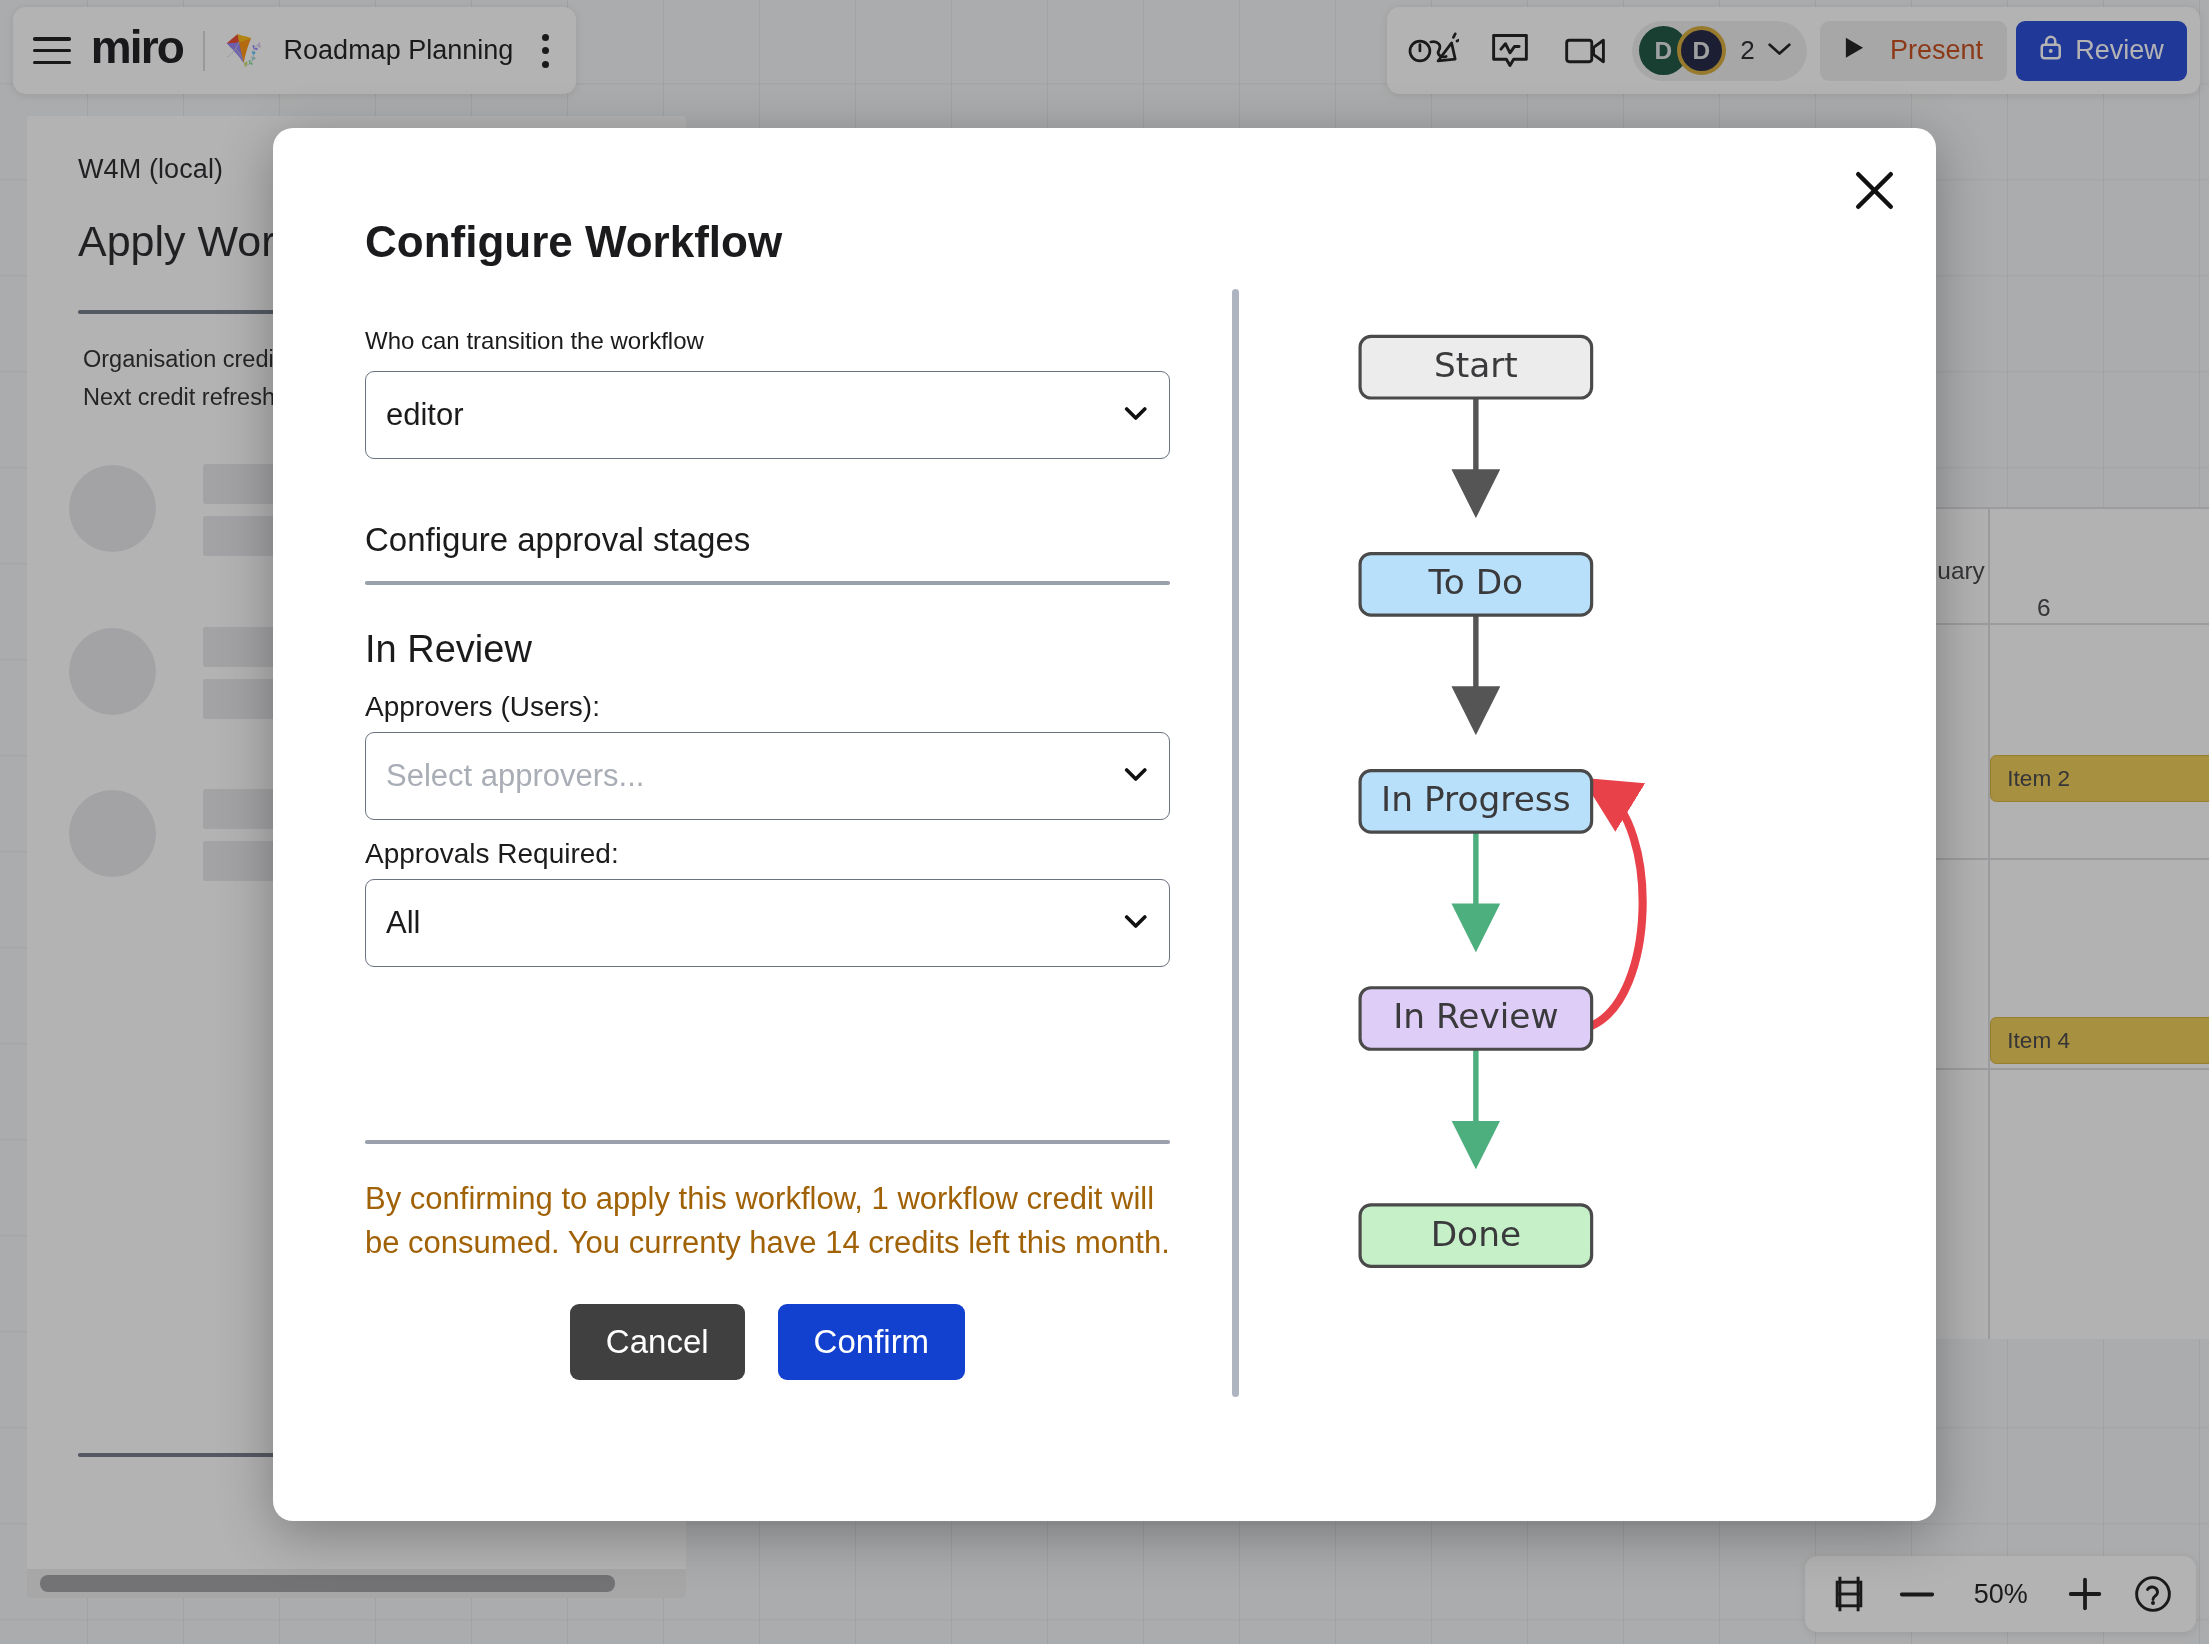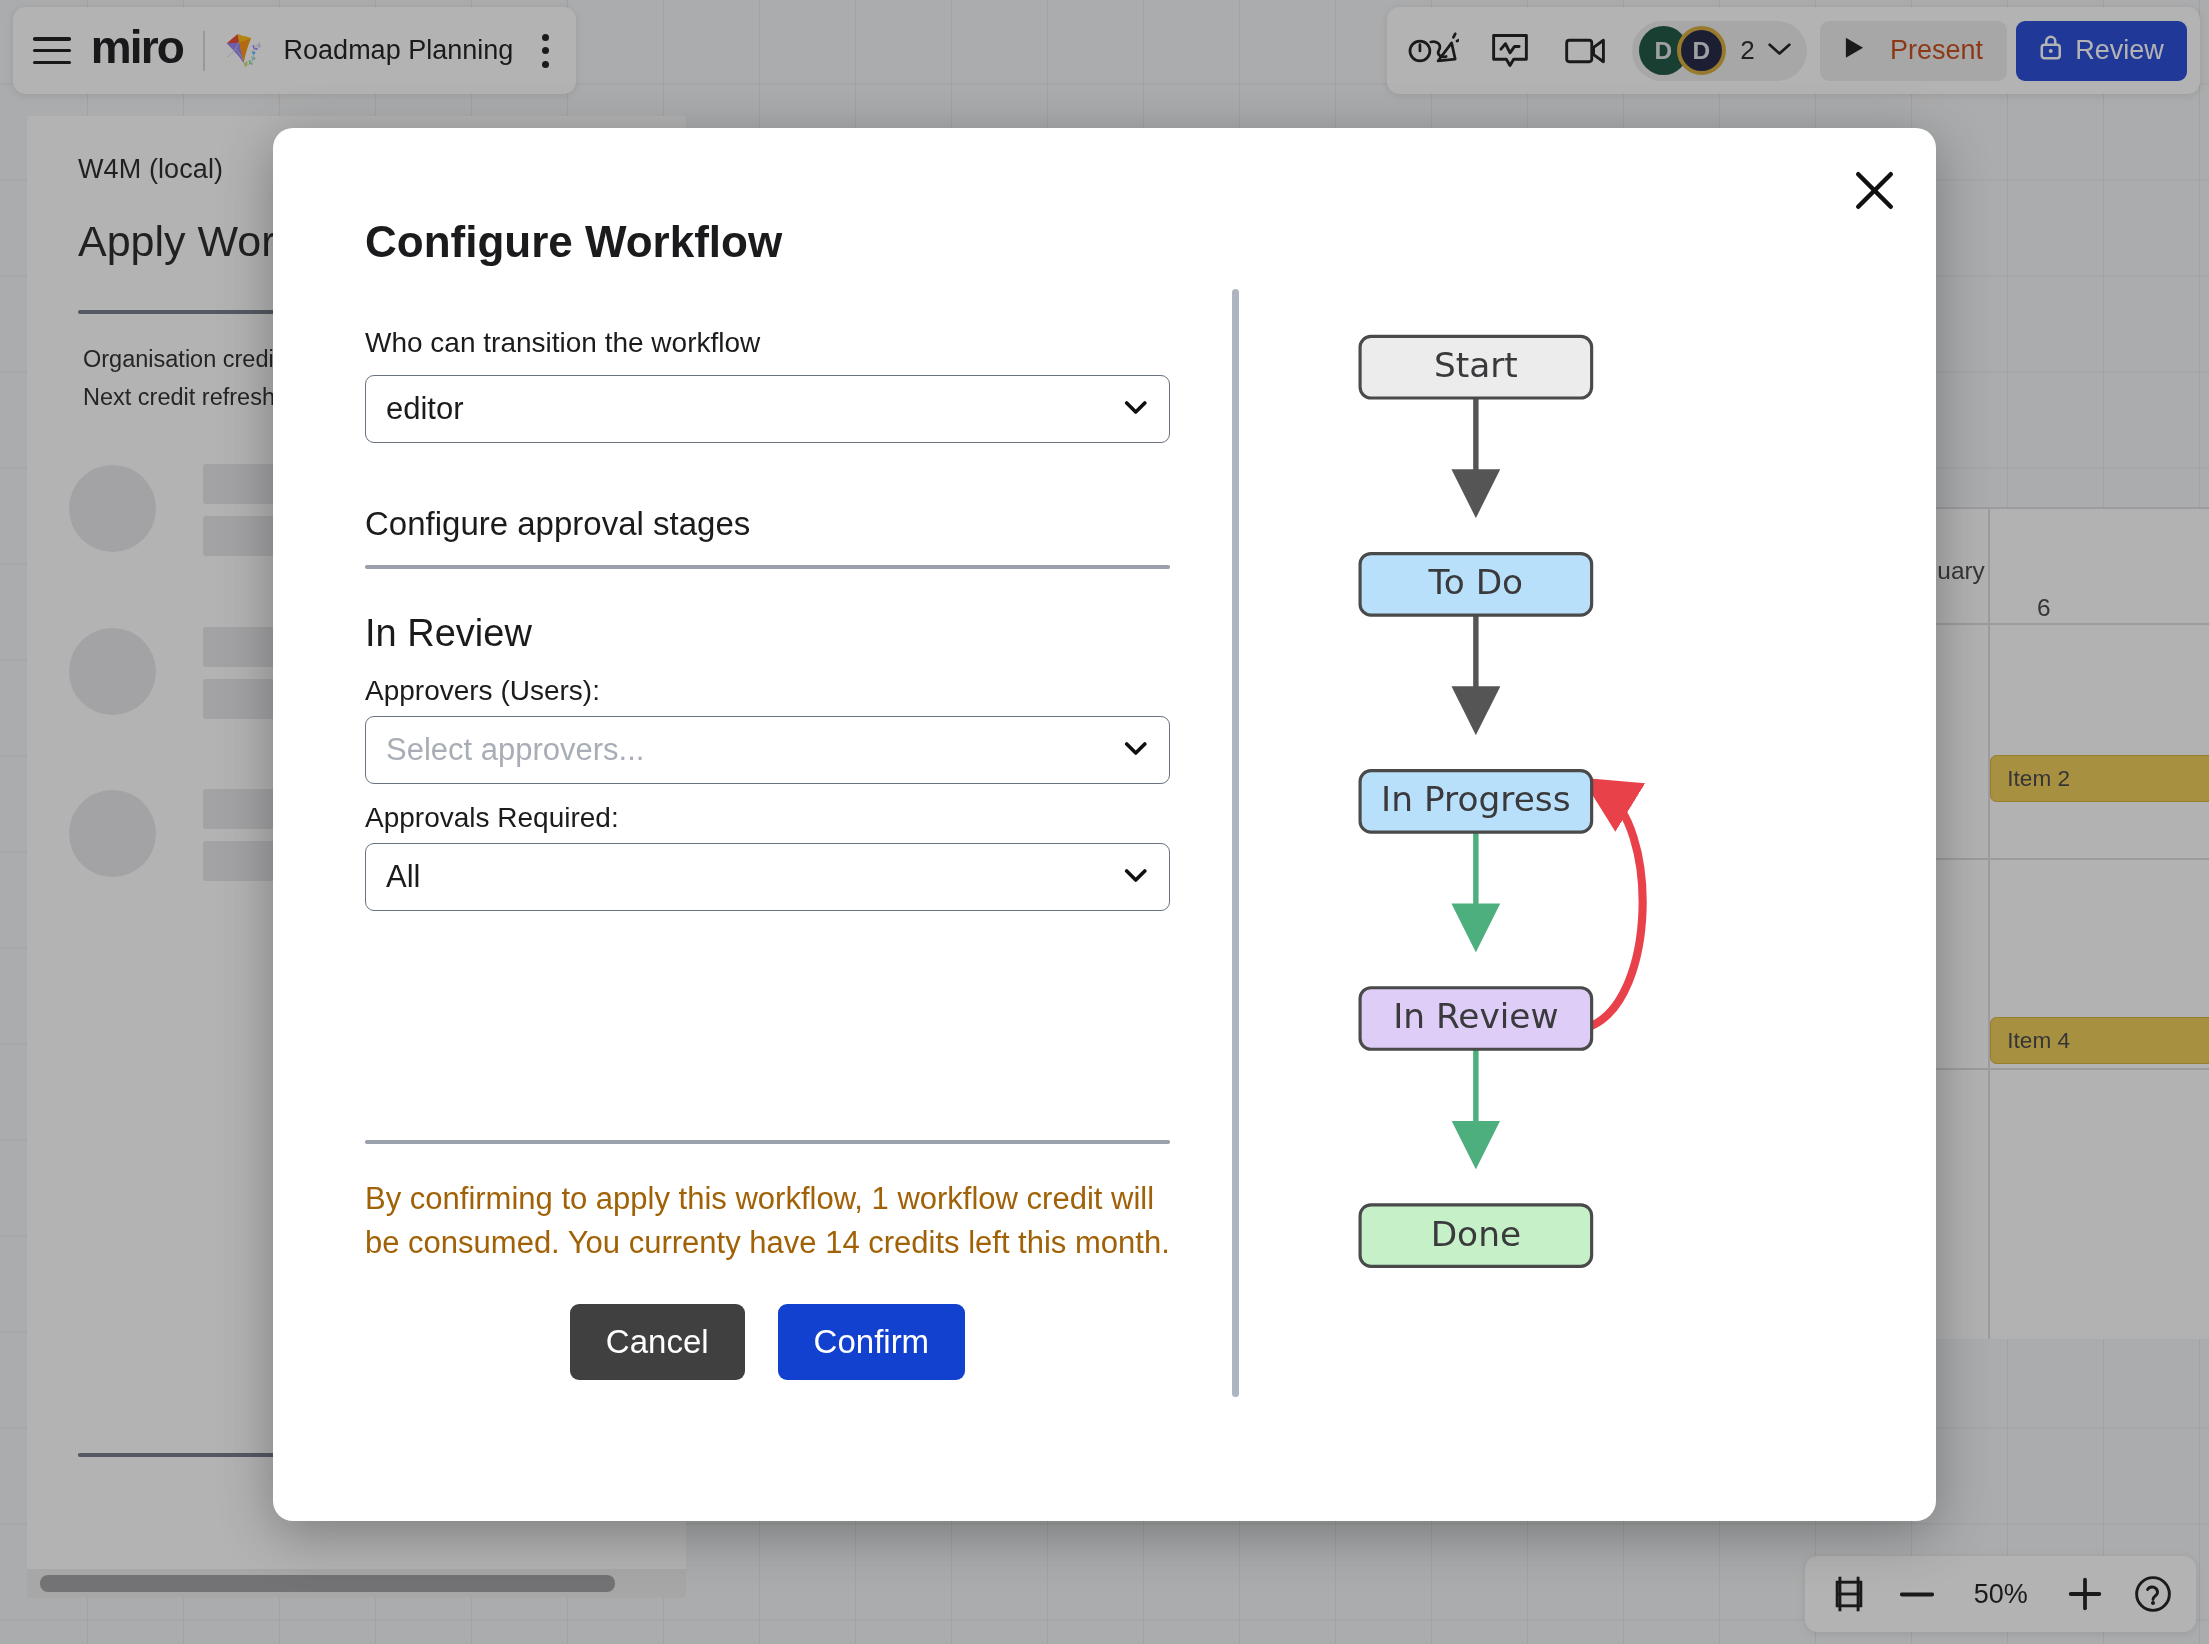--- a/index.html
+++ b/index.html
@@ -208,29 +208,29 @@
   }
   .modal-title {
     position: absolute; left: 92px; top: 89px;
     font-size: 44px; font-weight: 700; color: #1b1b1d;
     font-stretch: semi-condensed;
   }
 
   .form-col { position: absolute; left: 92px; top: 199px; width: 805px; }
 
   .form-label {
-    font-size: 28px; color: #1b1b1d; margin-bottom: 16.3px;
+    font-size: 24px; color: #1b1b1d; margin-bottom: 16.3px;
     font-stretch: semi-condensed;
   }
   .sub-label {
     font-size: 28px; color: #1b1b1d; margin-bottom: 9px;
     font-stretch: semi-condensed;
   }
   .select {
-    position: relative; width: 805px; height: 68px;
+    position: relative; width: 805px; height: 88px;
     border: 1.8px solid #6b7280; border-radius: 9px;
     background: #fff; display: flex; align-items: center;
     padding: 0 51px 0 20px; cursor: pointer;
   }
   .select .val { font-size: 31px; color: #1b1b1d; font-stretch: semi-condensed; }
   .select .val.placeholder { color: #a9aeb6; }
   .select .arrow {
     position: absolute; right: 22px; top: 50%; transform: translateY(-50%);
   }
 

